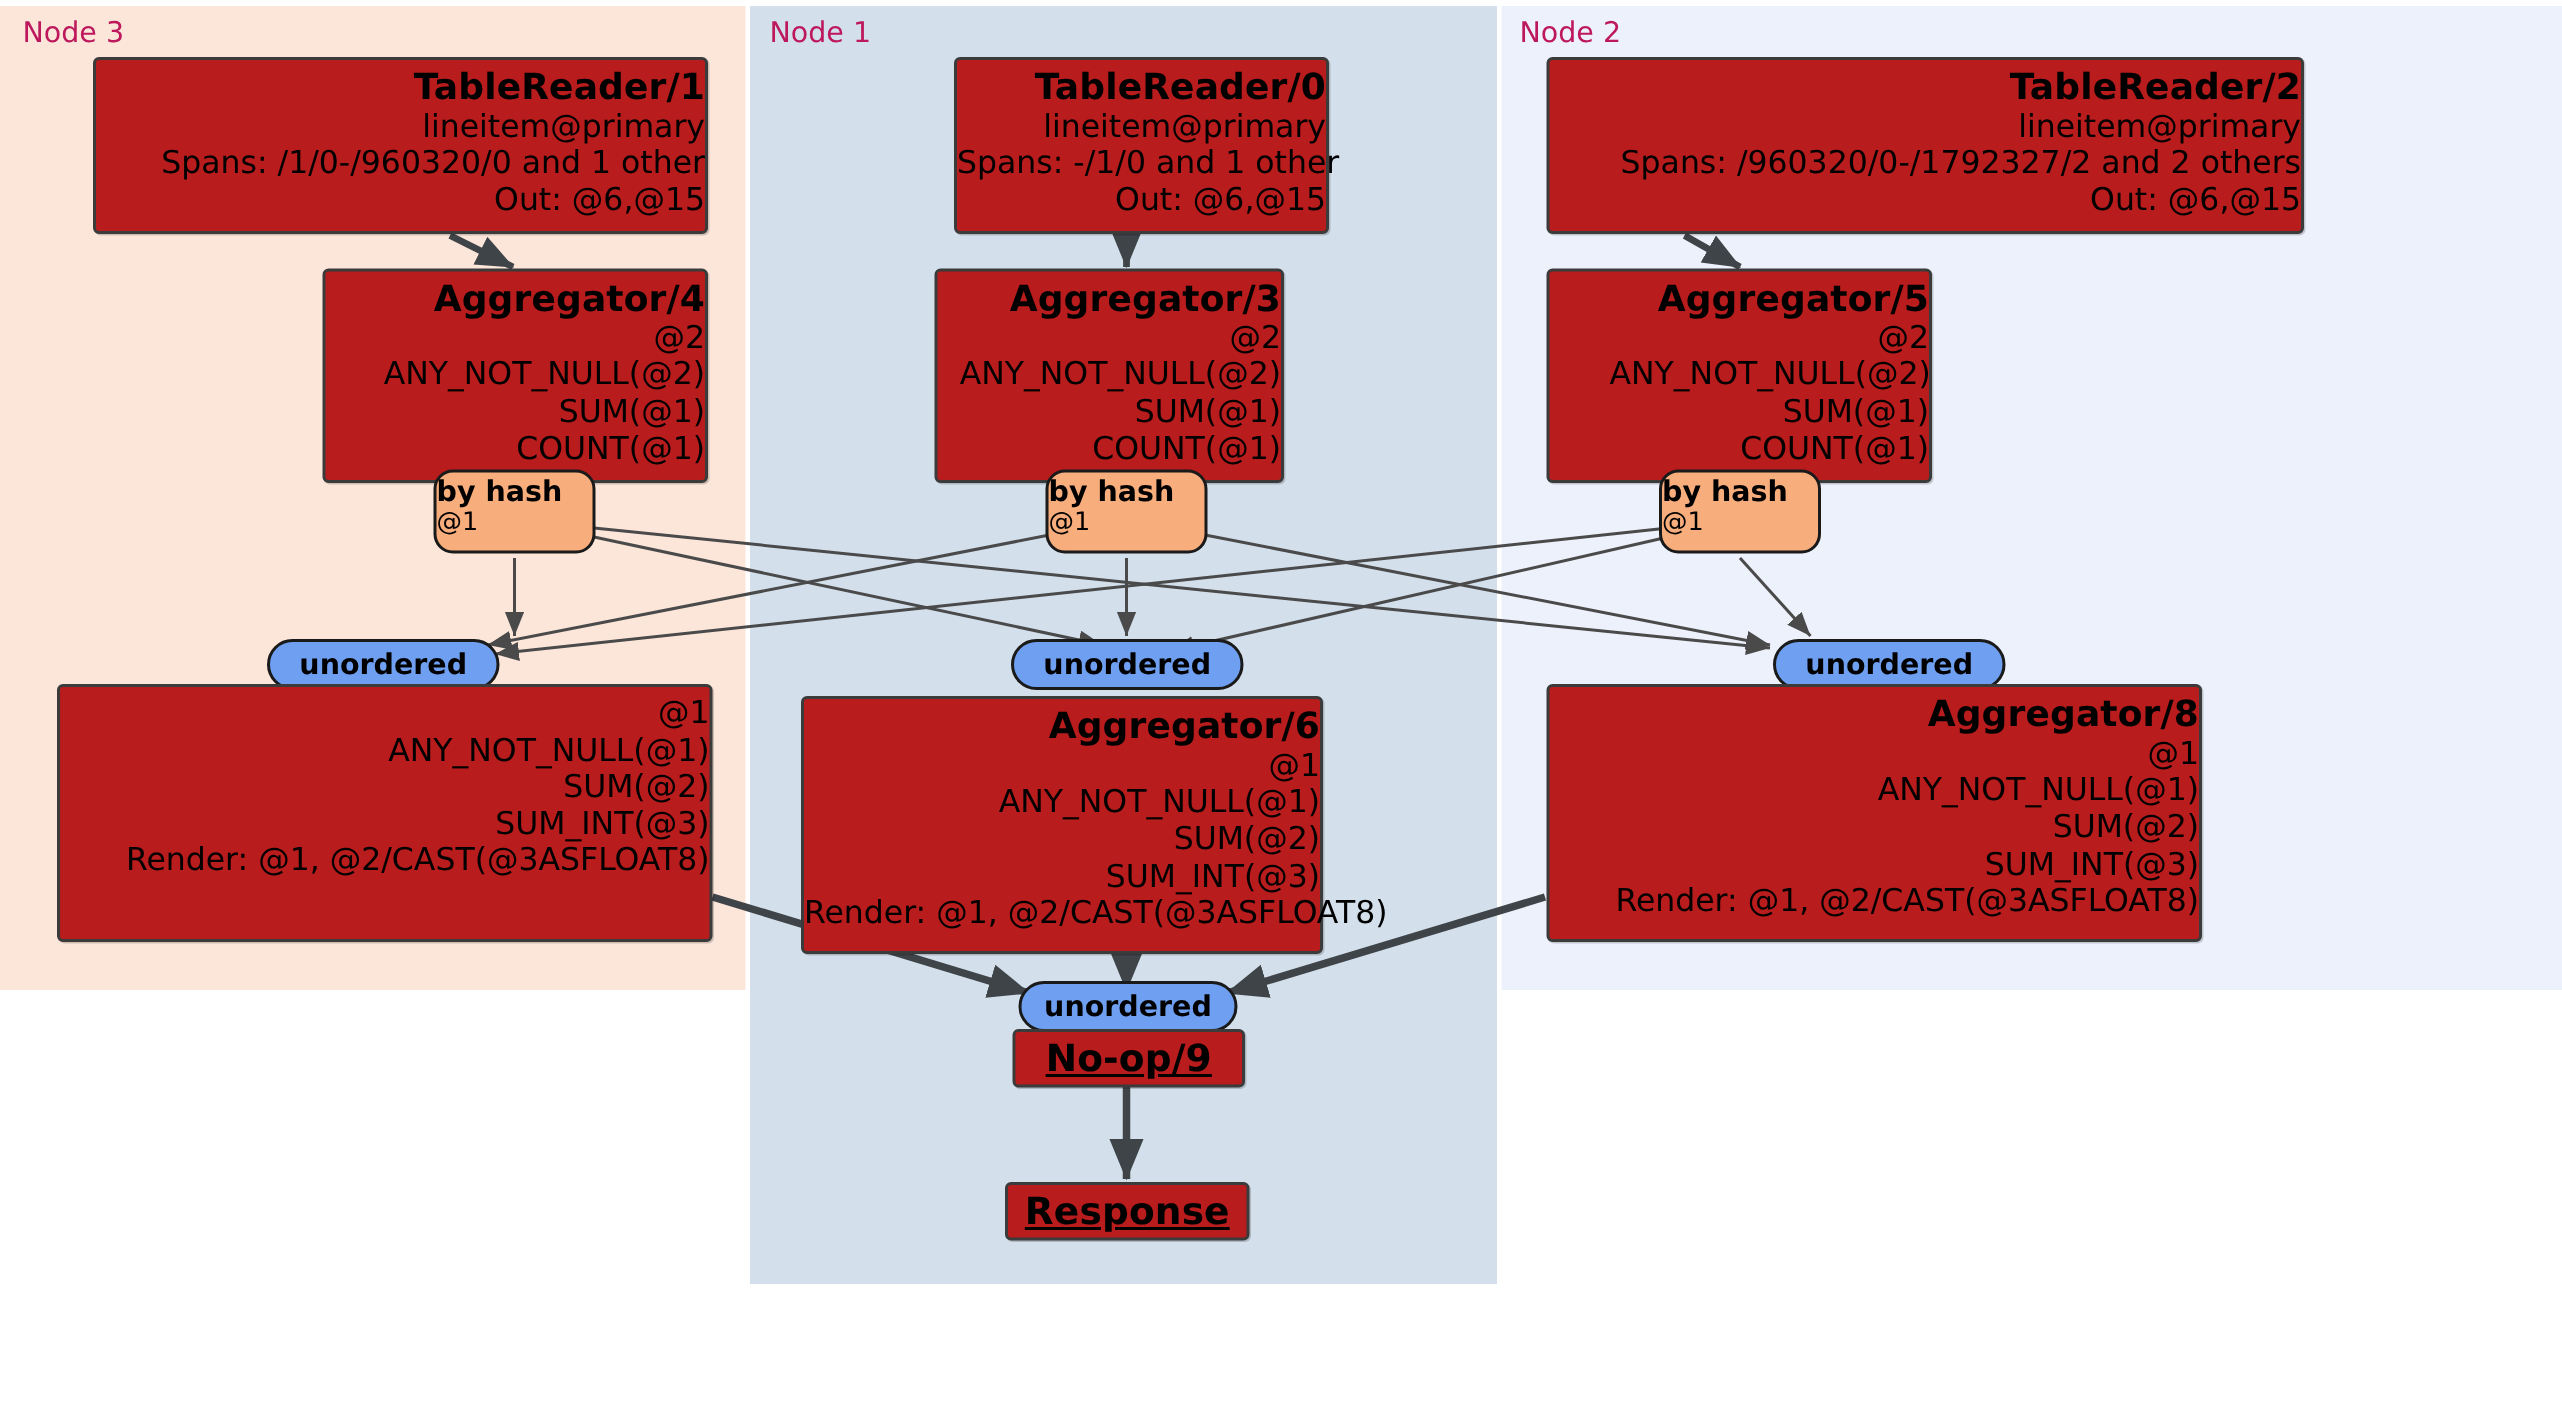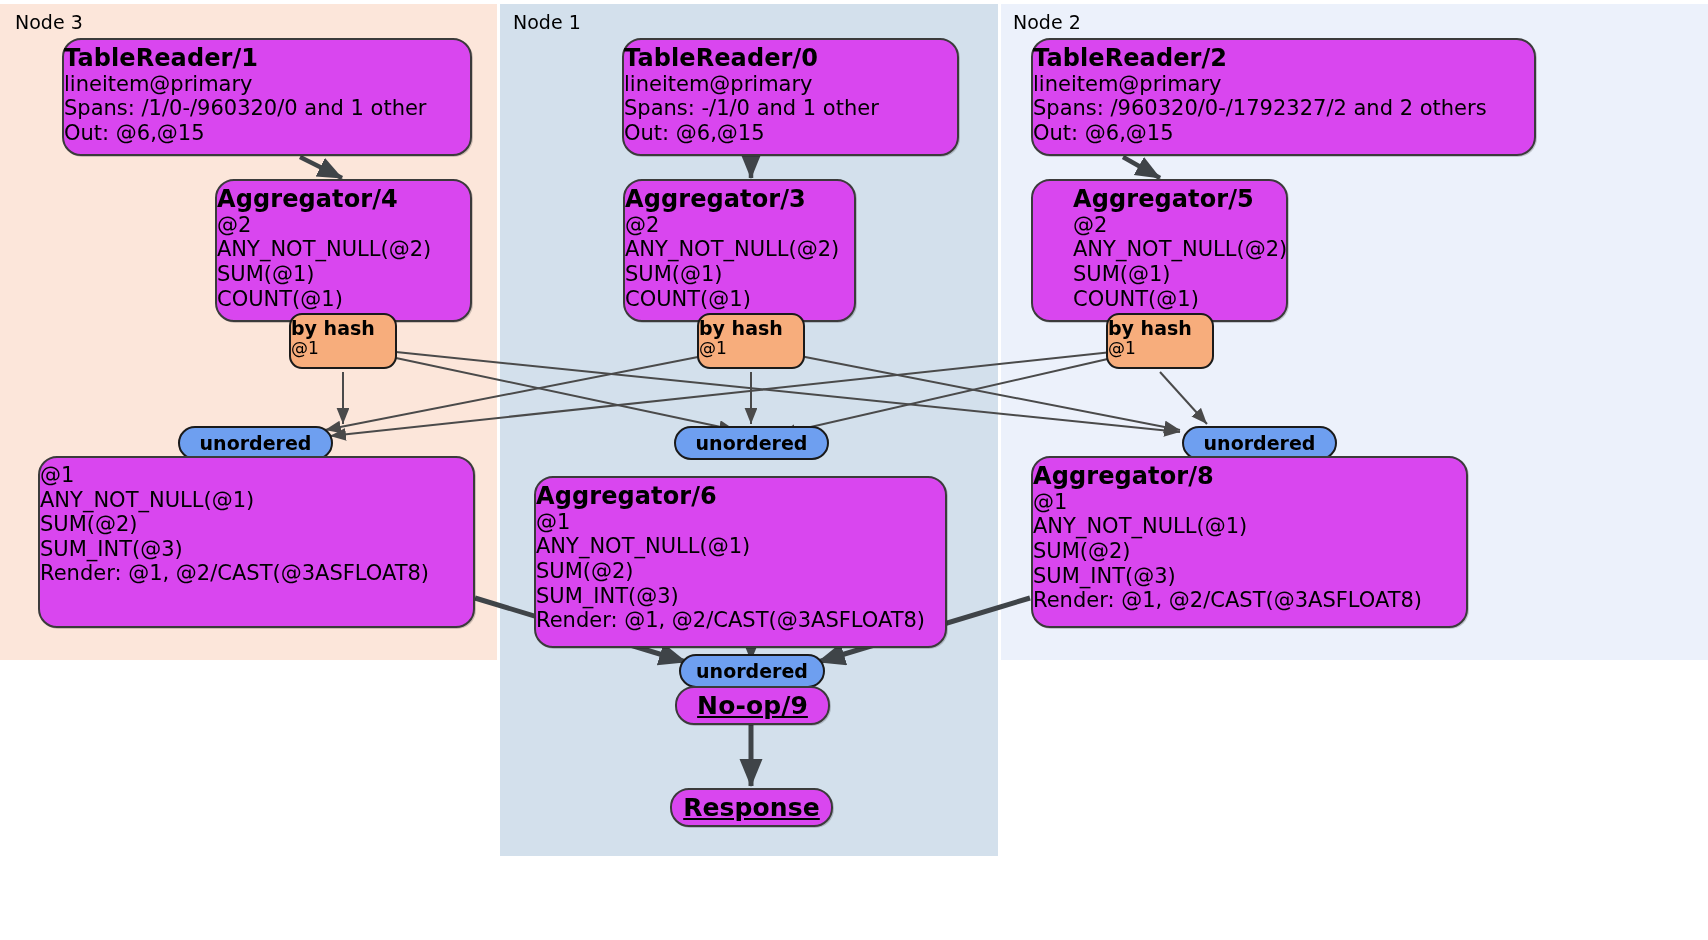--- a/index.html
+++ b/index.html
@@ -7,35 +7,35 @@
     width:1708px;height:940px;
     background:#ffffff;
     font-family:"DejaVu Sans","Liberation Sans",sans-serif;
     position:relative;overflow:hidden;
   }
   #stage{position:absolute;left:0;top:0;width:1708px;height:940px;}
 
   
   .node-panel{position:absolute;box-sizing:border-box;}
   .node-label{
-    position:absolute;font-size:19px;color:#000000;
+    position:absolute;font-size:19px;color:#be185d;
     font-family:"DejaVu Sans","Liberation Sans",sans-serif;
     white-space:nowrap;
   }
 
   
   #edges{position:absolute;left:0;top:0;width:1708px;height:940px;overflow:visible;}
 
   
   .box{
     position:absolute;box-sizing:border-box;
-    background:#d946ef;
+    background:#b91c1c;
     border:2px solid #3b3b3b;
-    border-radius:19px;
-    text-align:left;
+    border-radius:4px;
+    text-align:right;
     color:#000;
     padding-top:5px;
     box-shadow:1px 1px 0 rgba(0,0,0,.18);
   }
   .box .title{
     font-weight:bold;font-size:24px;line-height:1.12;
     letter-spacing:.1px;
   }
   .box .line{
     font-size:21px;line-height:1.17;white-space:nowrap;
@@ -124,21 +124,21 @@
     </g>
   </svg>
 
   <div class="box" style="left:62px;top:38px;width:410px;height:118px;">
     <div class="title">TableReader/1</div>
     <div class="line">lineitem@primary</div>
     <div class="line">Spans: /1/0-/960320/0 and 1 other</div>
     <div class="line">Out: @6,@15</div>
   </div>
 
-  <div class="box" style="left:622px;top:38px;width:337px;height:118px;">
+  <div class="box" style="left:636px;top:38px;width:250px;height:118px;">
     <div class="title">TableReader/0</div>
     <div class="line">lineitem@primary</div>
     <div class="line">Spans: -/1/0 and 1 other</div>
     <div class="line">Out: @6,@15</div>
   </div>
 
   <div class="box" style="left:1031px;top:38px;width:505px;height:118px;">
     <div class="title">TableReader/2</div>
     <div class="line">lineitem@primary</div>
     <div class="line">Spans: /960320/0-/1792327/2 and 2 others</div>
@@ -197,21 +197,21 @@
   </div>
 
   <div class="box" style="left:38px;top:456px;width:437px;height:172px;">
     <div class="line">@1</div>
     <div class="line">ANY_NOT_NULL(@1)</div>
     <div class="line">SUM(@2)</div>
     <div class="line">SUM_INT(@3)</div>
     <div class="line">Render: @1, @2/CAST(@3ASFLOAT8)</div>
   </div>
 
-  <div class="box" style="left:534px;top:476px;width:413px;height:172px;">
+  <div class="box" style="left:534px;top:464px;width:348px;height:172px;">
     <div class="title">Aggregator/6</div>
     <div class="line">@1</div>
     <div class="line">ANY_NOT_NULL(@1)</div>
     <div class="line">SUM(@2)</div>
     <div class="line">SUM_INT(@3)</div>
     <div class="line">Render: @1, @2/CAST(@3ASFLOAT8)</div>
   </div>
 
   <div class="box" style="left:1031px;top:456px;width:437px;height:172px;">
     <div class="title">Aggregator/8</div>

